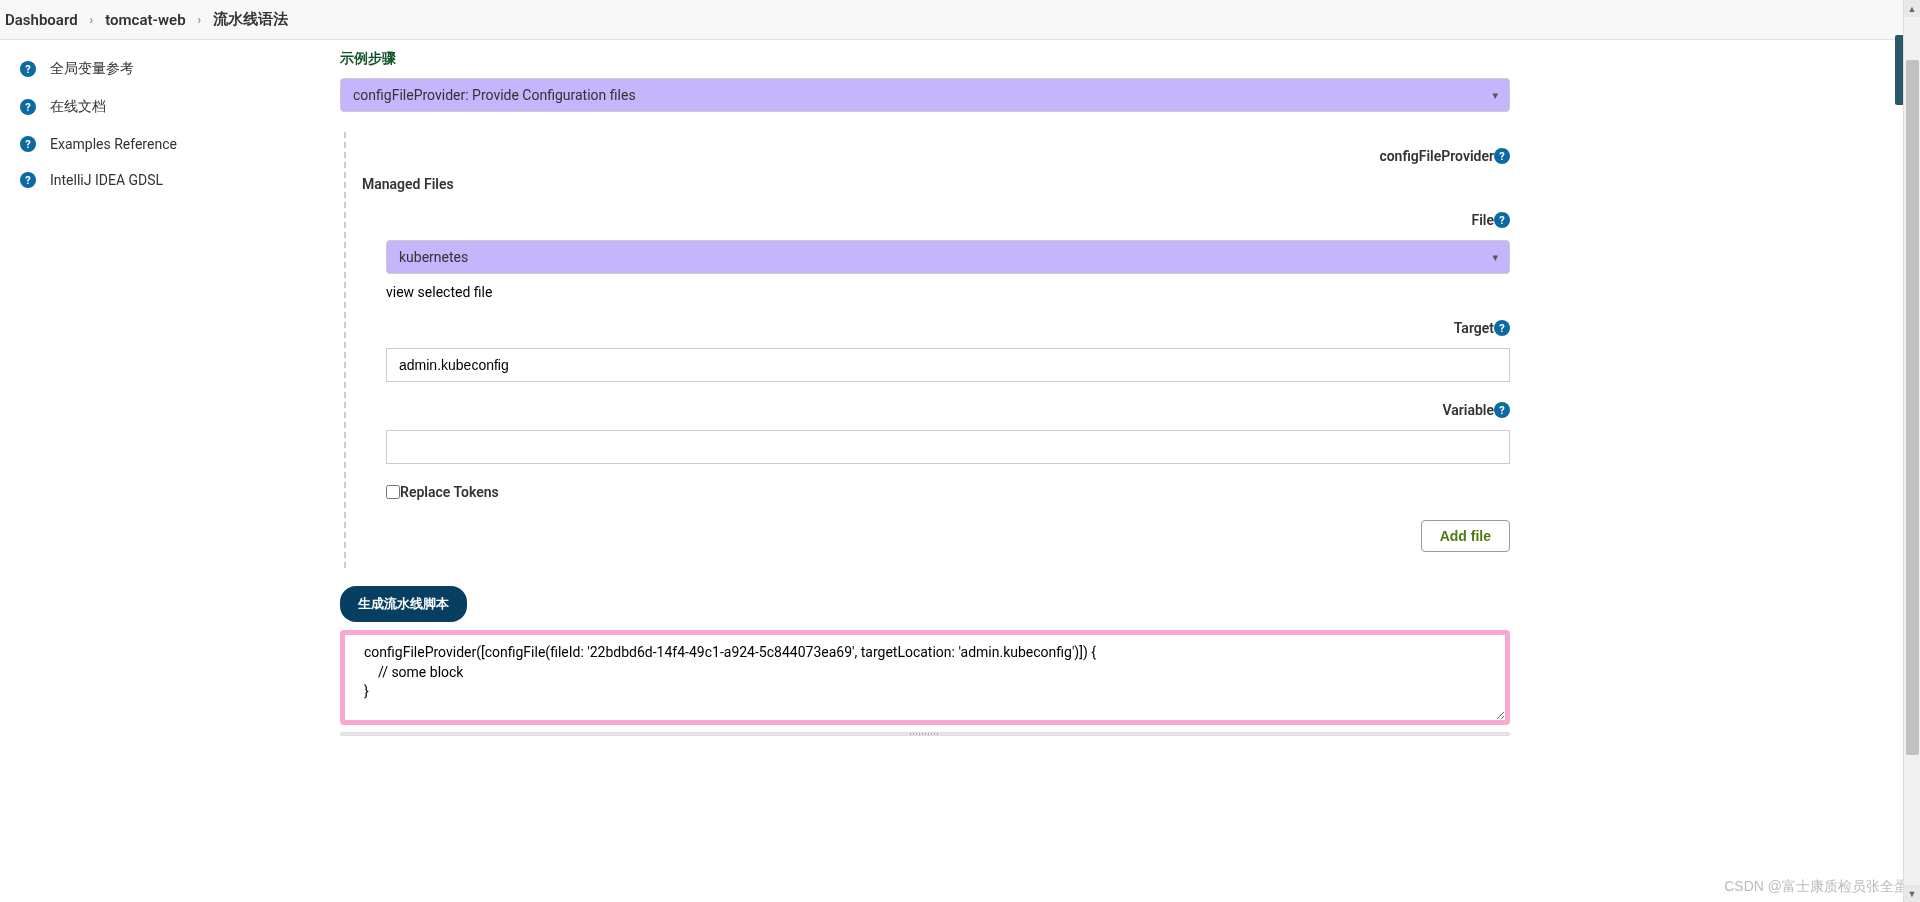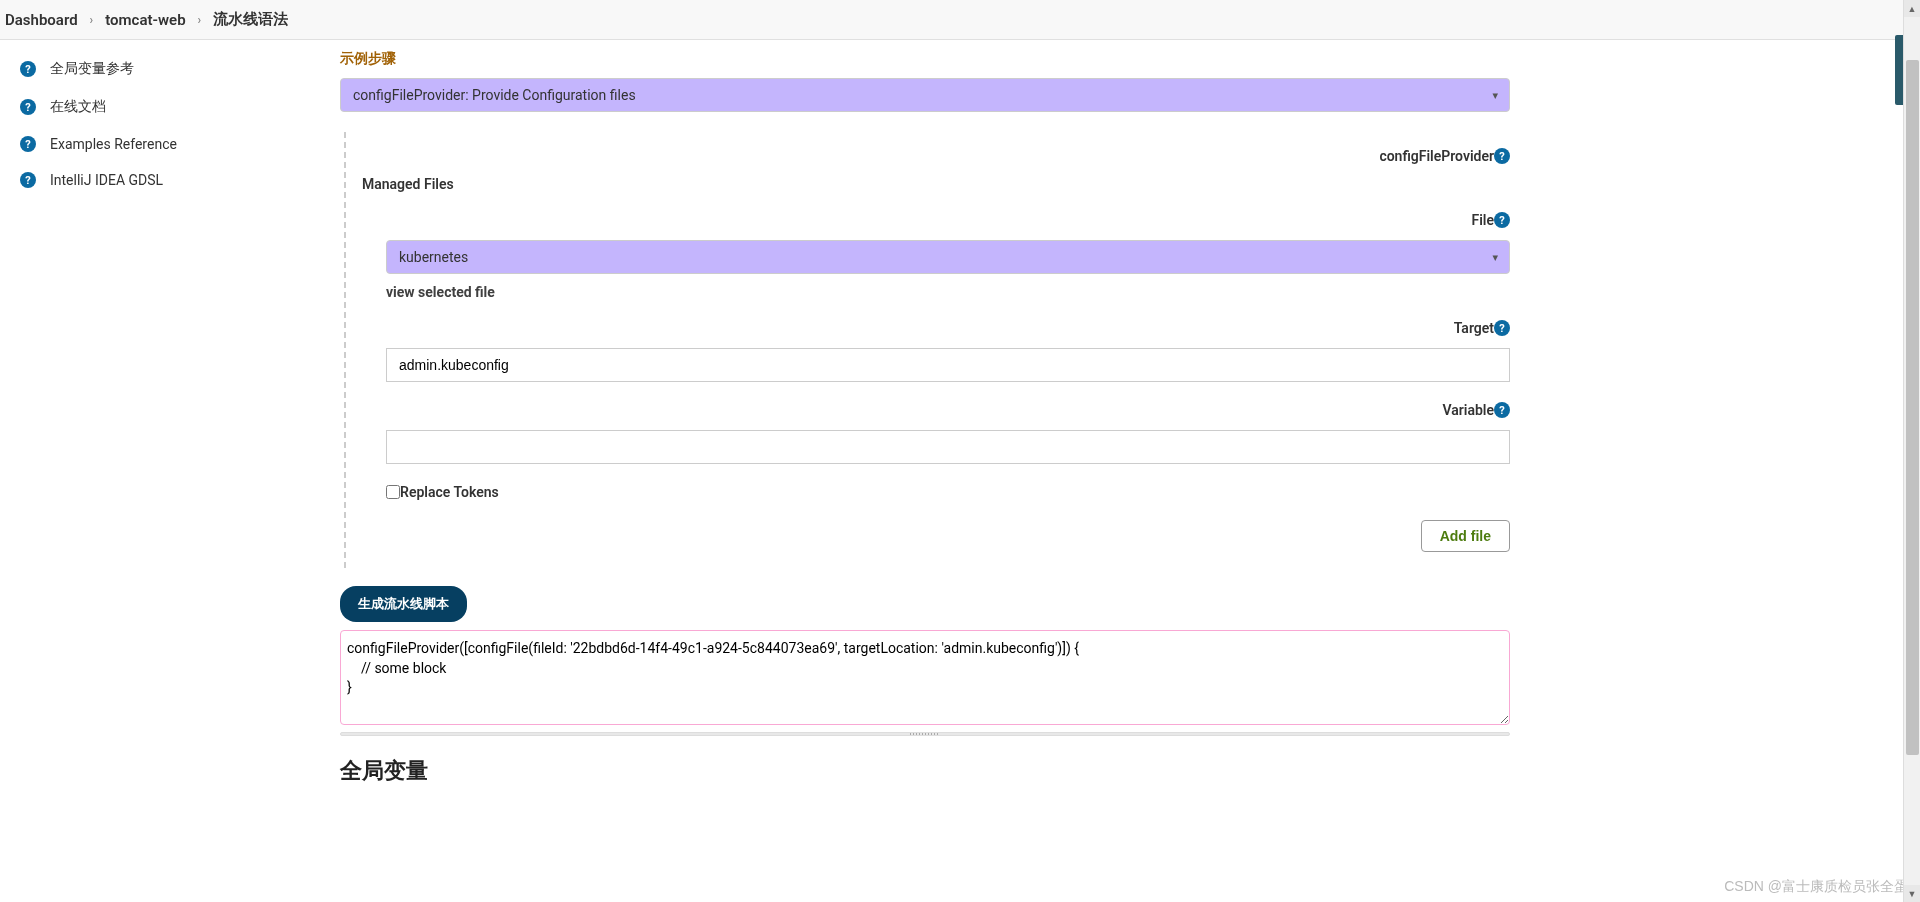--- a/index.html
+++ b/index.html
@@ -72,21 +72,21 @@
     }
     .main {
       flex: 1;
       padding: 10px 30px 20px 30px;
       max-width: 1230px;
     }
     .field-label {
       font-weight: 600;
       margin-bottom: 10px;
       display: block;
-      color: #a16207;
+      color: #14532d;
       font-family: Liberation Mono, monospace;
     }
     .section-label {
       font-weight: 600;
       color: #333;
     }
     .select-wrap { position: relative; }
     .select {
       width: 100%;
       padding: 8px 12px;
@@ -123,22 +123,22 @@
     .form-group { margin-bottom: 20px; }
     .input {
       width: 100%;
       padding: 8px 12px;
       border: 1px solid #ccc;
       border-radius: 0;
       font-size: 14px;
       background: #fff;
     }
     .link {
-      color: #404040;
-      font-weight: 700;
+      color: #000000;
+      font-weight: 400;
       cursor: pointer;
       font-size: 14px;
     }
     .checkbox-row {
       display: flex;
       align-items: center;
       gap: 0;
     }
     .checkbox-row input { width: 14px; height: 14px; cursor: pointer; }
     .btn-secondary {
@@ -162,22 +162,22 @@
       cursor: pointer;
     }
     .right-align {
       display: flex;
       justify-content: flex-end;
       margin-top: 10px;
     }
     .textarea {
       width: 100%;
       min-height: 95px;
-      padding: 8px 6px;
-      border: 1px solid #f9a8d4;
+      padding: 8px 19px;
+      border: 5px solid #f9a8d4;
       border-radius: 4px;
       font-family: inherit;
       font-size: 14px;
       resize: both;
       margin-top: 8px;
       line-height: 1.4;
     }
     .divider {
       height: 4px;
       background: #e8e8e8;
@@ -344,21 +344,20 @@
     </div>
 
     <textarea class="textarea" style="">configFileProvider([configFile(fileId: '22bdbd6d-14f4-49c1-a924-5c844073ea69', targetLocation: 'admin.kubeconfig')]) {
     // some block
 }</textarea>
 
     <div class="divider">
       <div class="divider-handle"></div>
     </div>
 
-    <h2 class="section-title">全局变量</h2>
   </div>
 </div>
 
 <div class="watermark">CSDN @富士康质检员张全蛋</div>
 
 <div class="page-scrollbar">
   <div class="scroll-arrow">▲</div>
   <div class="scroll-track">
     <div class="scroll-thumb" style="top:5%;height:80%;"></div>
   </div>

